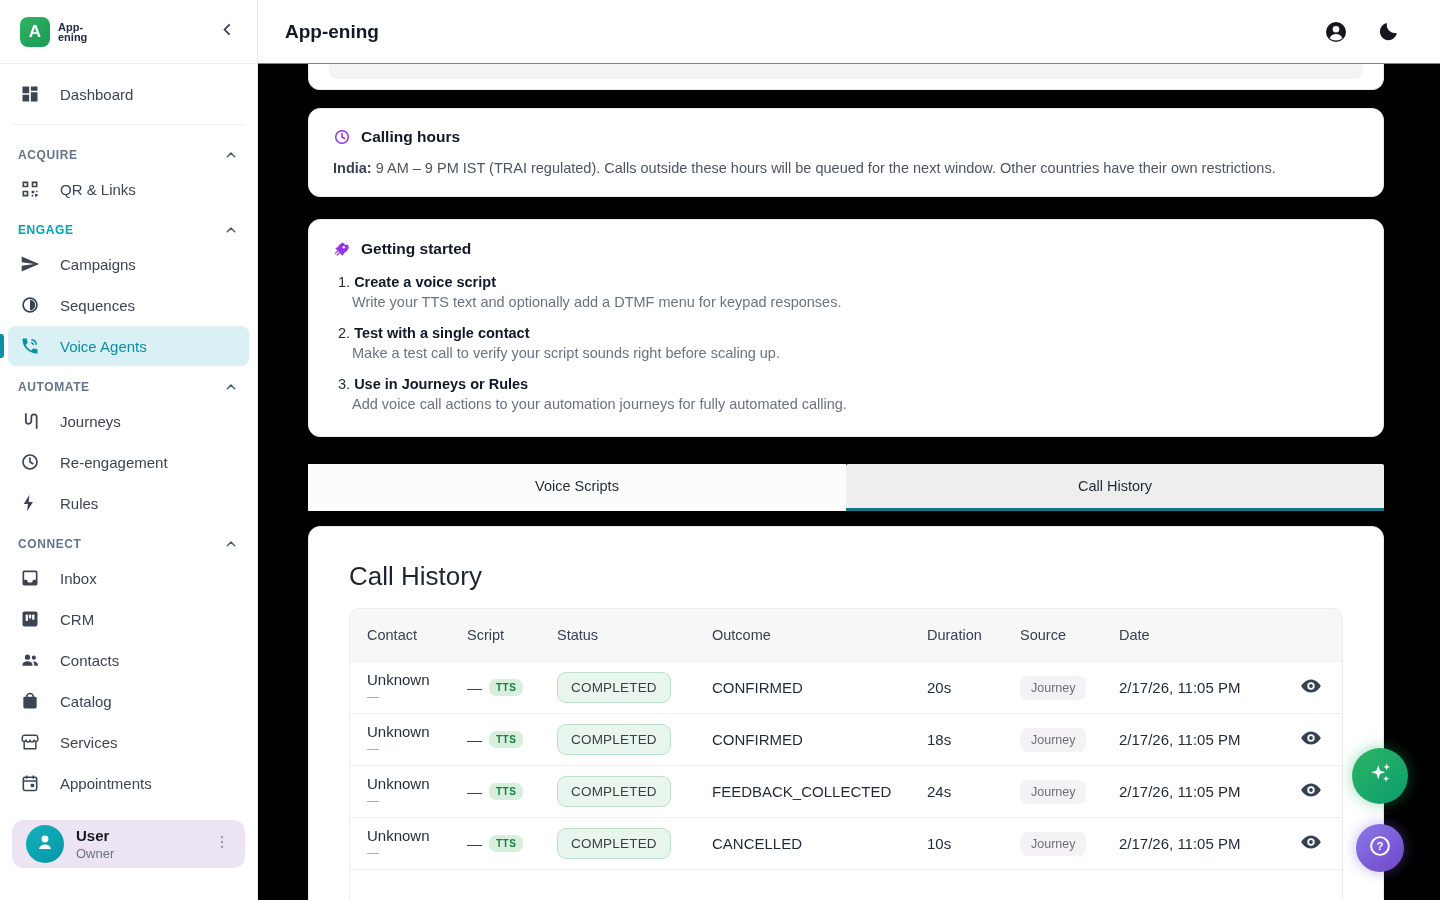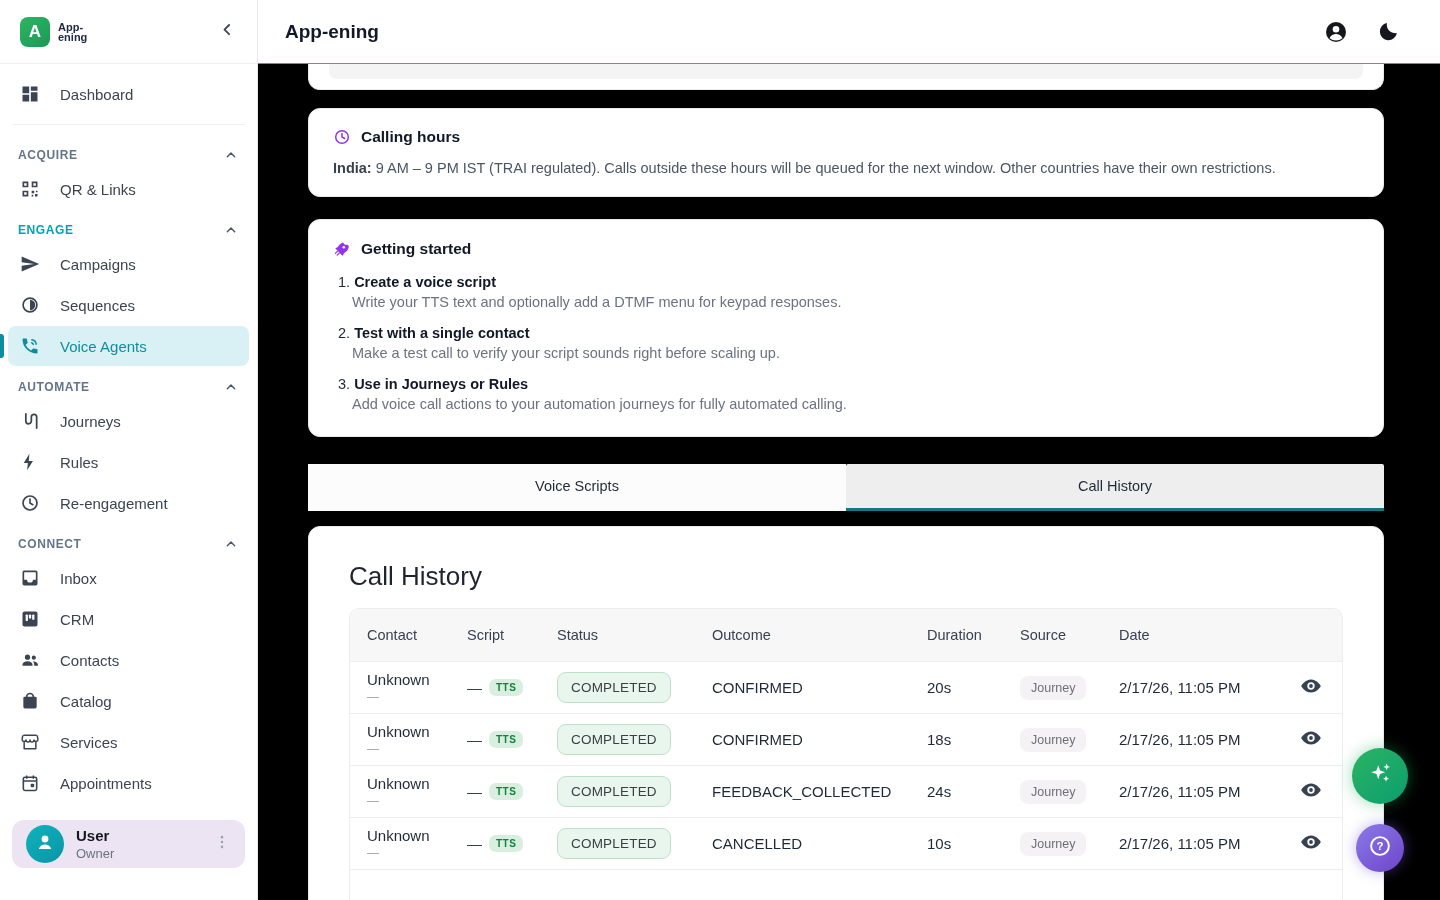--- a/index.html
+++ b/index.html
@@ -209,34 +209,34 @@
       <div class="nav-item">
         <span class="nav-icon">
           <svg viewBox="0 0 24 24" fill="none" stroke="currentColor" stroke-width="2.1" stroke-linecap="round">
             <path d="M7 3.5v8.5a3.3 3.3 0 0 0 6.6 0V7.2a3.2 3.2 0 0 1 6.4 0v13.3"></path>
           </svg>
         </span>
         <span class="nav-label">Journeys</span>
       </div>
       <div class="nav-item">
         <span class="nav-icon">
-          <svg viewBox="0 0 24 24" fill="currentColor">
-            <path d="M11.3 2L4.5 13.2h5l-1 8.8 7-11.2h-5z"></path>
-          </svg>
-        </span>
-        <span class="nav-label">Rules</span>
-      </div>
-      <div class="nav-item">
-        <span class="nav-icon">
           <svg viewBox="0 0 24 24" fill="none" stroke="currentColor" stroke-width="2" stroke-linecap="round">
             <circle cx="12" cy="12" r="8.4"></circle>
             <path d="M12 7.2v4.8l3.4 2"></path>
           </svg>
         </span>
         <span class="nav-label">Re-engagement</span>
+      </div>
+      <div class="nav-item">
+        <span class="nav-icon">
+          <svg viewBox="0 0 24 24" fill="currentColor">
+            <path d="M11.3 2L4.5 13.2h5l-1 8.8 7-11.2h-5z"></path>
+          </svg>
+        </span>
+        <span class="nav-label">Rules</span>
       </div>
       <div class="nav-header">
         <span class="nav-header-label">CONNECT</span>
         <span class="nav-chevron"><svg viewBox="0 0 24 24" fill="none" stroke="currentColor" stroke-width="2.1" stroke-linecap="round" stroke-linejoin="round">
             <path d="M6.5 14.5L12 9l5.5 5.5"></path>
           </svg></span>
       </div>
       <div class="nav-item">
         <span class="nav-icon">
           <svg viewBox="0 0 24 24" fill="currentColor">

